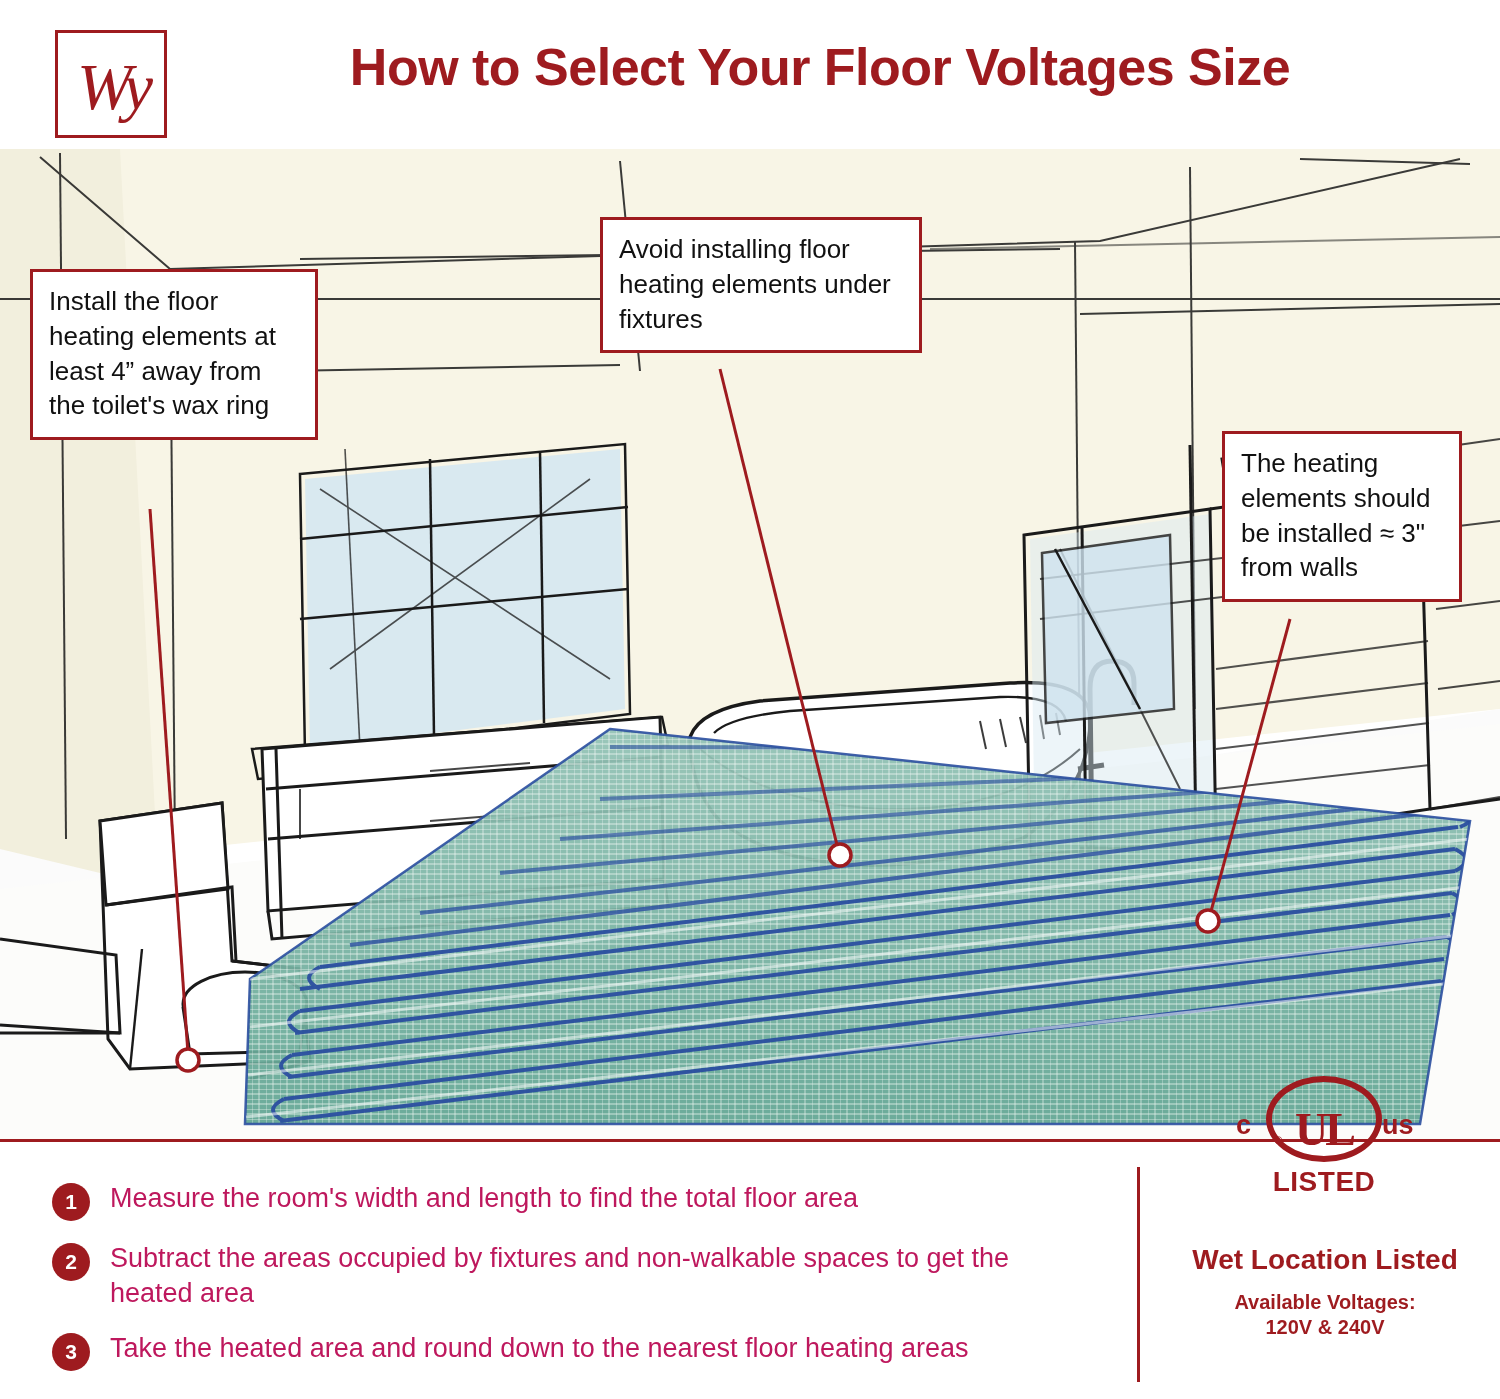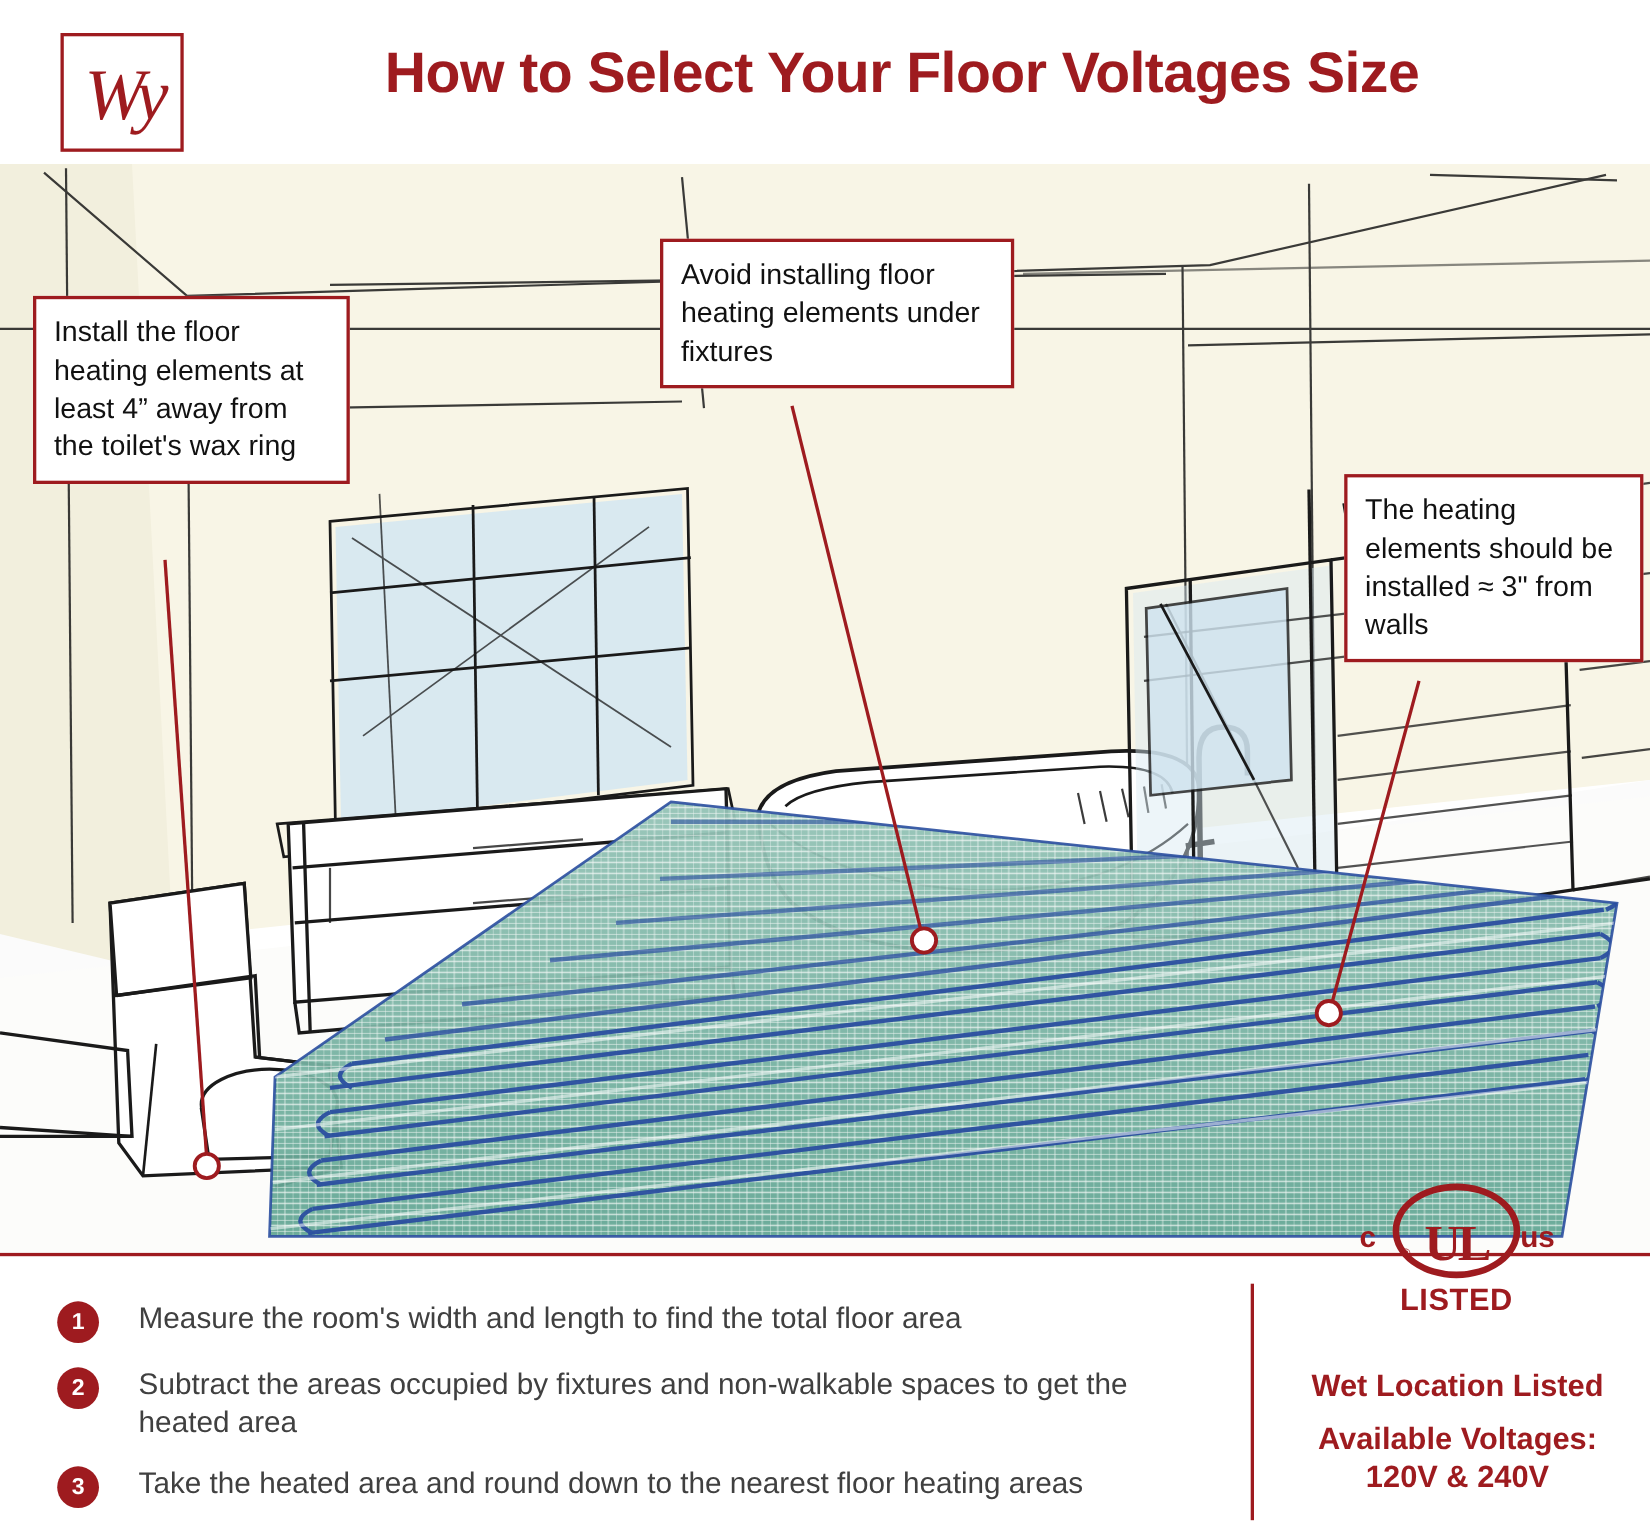--- a/index.html
+++ b/index.html
@@ -54,21 +54,21 @@
     background:#ffffff;
     border:3px solid #9e1b1f;
     color:#111111;
     font-size:26px;
     line-height:1.34;
     padding:12px 16px 14px 16px;
     white-space:pre-line;
   }
   #callout-toilet { left:30px;  top:120px; width:288px; }
   #callout-fixtures { left:600px; top:68px; width:322px; }
-  #callout-walls { left:1222px; top:282px; width:272px; }
+  #callout-walls { left:1222px; top:282px; width:240px; }
 
   
   .bottom {
     position:absolute; left:0; top:1139px; width:1500px; height:260px;
     background:#ffffff;
   }
   .bottom-rule {
     position:absolute; left:0; top:0; width:1500px; height:3px;
     background:#9e1b1f;
   }
@@ -80,21 +80,21 @@
   }
   .step-num {
     flex:0 0 auto;
     width:38px; height:38px; border-radius:50%;
     background:#9e1b1f; color:#ffffff;
     font-size:21px; font-weight:700;
     display:flex; align-items:center; justify-content:center;
     margin-right:20px; margin-top:2px;
   }
   .step-text {
-    color:#404040; font-size:27px; line-height:1.3; max-width:975px;margin-left:16px;
+    color:#be185d; font-size:27px; line-height:1.3; max-width:975px;
   }
   .v-divider {
     position:absolute; left:1137px; top:28px; width:3px; height:215px;
     background:#9e1b1f;
   }
 
   
   .ul-mark {
     position:absolute; left:1228px; top:-65px; width:200px; height:120px;
     color:#9e1b1f;
@@ -117,21 +117,21 @@
   }
   .ul-listed {
     position:absolute; left:34px; top:92px; width:124px; text-align:center;
     font-size:28px; font-weight:700; letter-spacing:0.5px;
   }
   .right-text {
     position:absolute; left:1160px; top:105px; width:330px;
     text-align:center; color:#9e1b1f;
   }
   .right-text .line1 { font-size:28px; font-weight:700; margin-bottom:14px; }
-  .right-text .line2 { font-size:28px; font-weight:700; line-height:1.25; }
+  .right-text .line2 { font-size:20px; font-weight:700; line-height:1.25; }
 </style>
 </head>
 <body>
 
 <div class="header">
   <div class="logo-box">
     <div class="logo-mark">Wy</div>
   </div>
   <div class="header-title">How to Select Your Floor Voltages Size</div>
   <div class="header-rule"></div>

